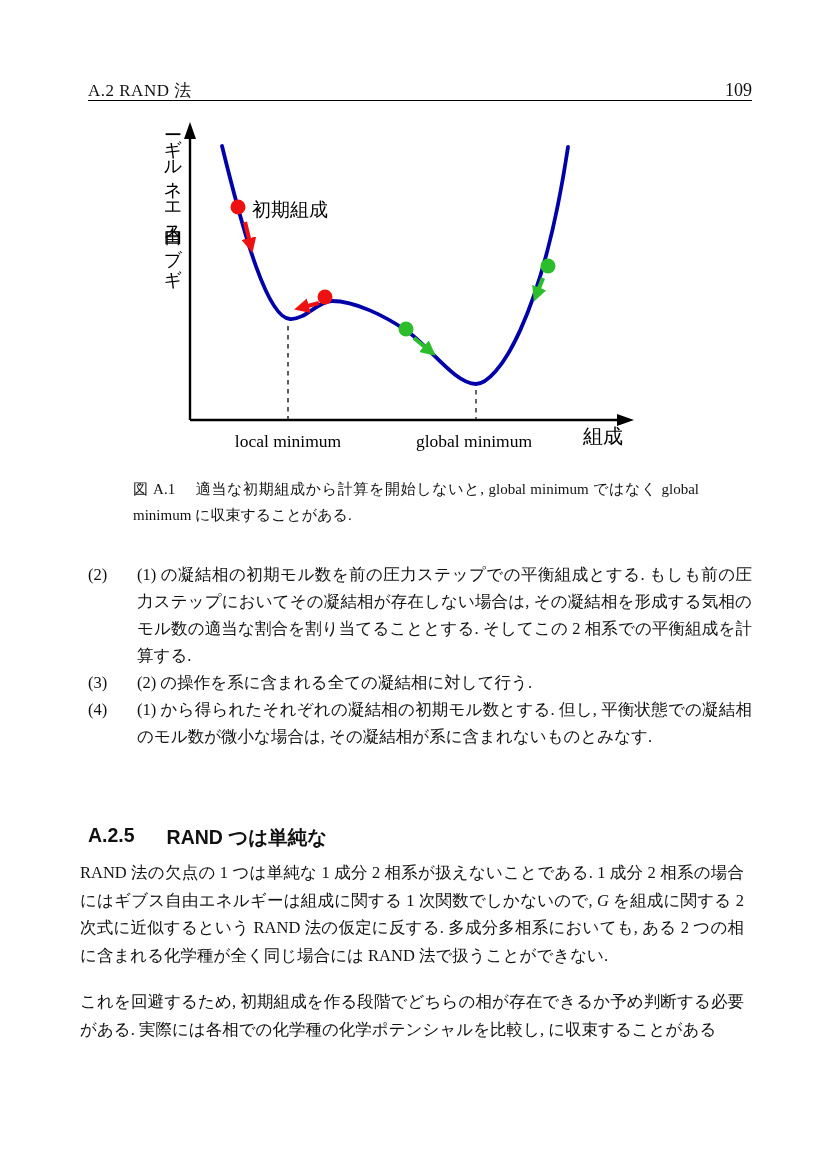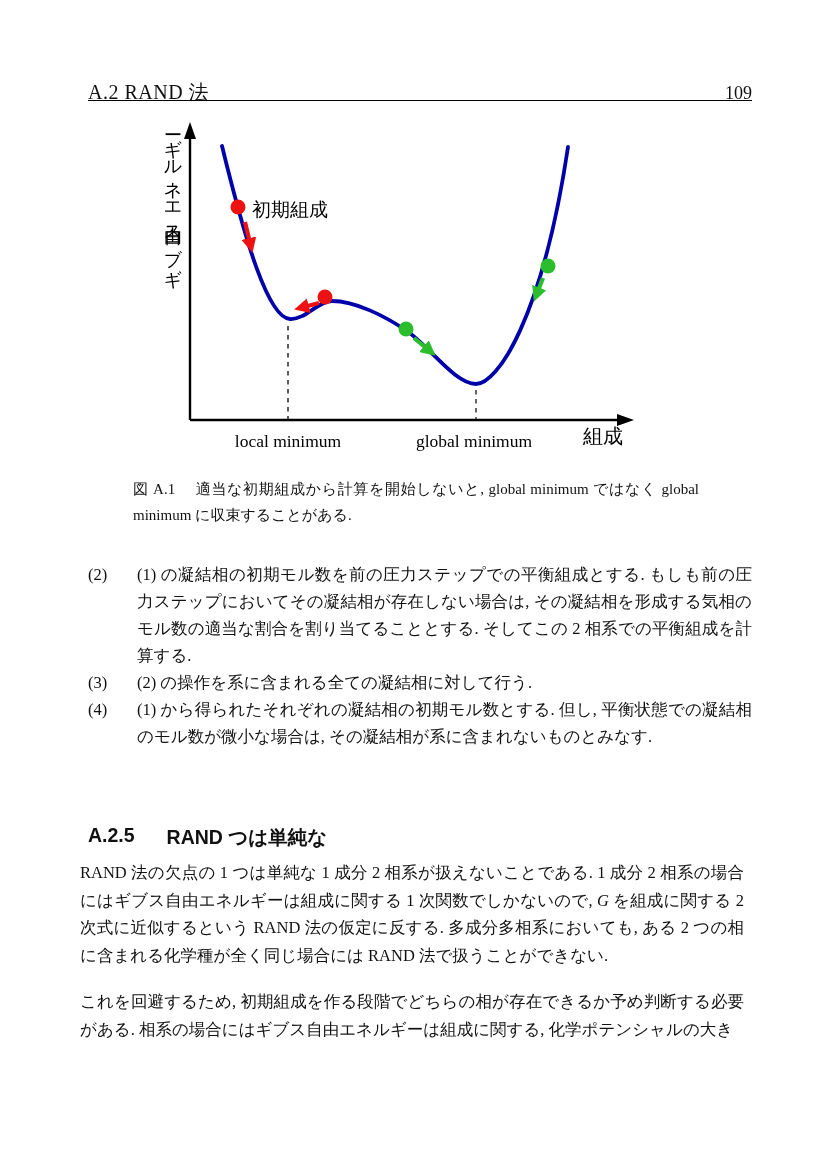--- a/index.html
+++ b/index.html
@@ -4,21 +4,21 @@
 <style>
   html,body { margin:0; padding:0; background:#9a9a9a; }
   .page {
     position:relative; width:826px; height:1169px; margin:0 auto;
     background:#ffffff; color:#111;
     font-family:"Liberation Serif","DejaVu Serif",serif;
     overflow:hidden;
   }
   
   .runhead { position:absolute; left:88px; top:79px; width:664px; display:flex; justify-content:space-between; align-items:baseline; }
-  .runhead .sec { font-size:20px; letter-spacing:0.5px; }
+  .runhead .sec { font-size:17px; letter-spacing:0.5px; }
   .runhead .pno { font-size:18px; font-weight:normal; }
   .runrule { position:absolute; left:88px; top:100px; width:664px; border-top:1.6px solid #000; }
 
   
   .figwrap { position:absolute; left:0; top:0; }
   .ylabel {
     position:absolute; left:161px; top:125px; height:200px;
     writing-mode:vertical-rl; text-orientation:mixed;
     font-family:"Liberation Sans","DejaVu Sans",sans-serif;
     font-size:18px; letter-spacing:1px; color:#000;
@@ -122,15 +122,15 @@
     </div>
   </div>
 
   <div class="heading">
     <span class="hnum">A.2.5</span>
     <span>RAND つは単純な</span>
   </div>
 
   <div class="para p1"><span>RAND 法の欠点の 1 つは単純な 1 成分 2 相系が扱えないことである. 1 成分 2 相系の場合にはギブス自由エネルギーは組成に関する 1 次関数でしかないので, </span><span class="mathvar">G</span><span> を組成に関する 2 次式に近似するという RAND 法の仮定に反する. 多成分多相系においても, ある 2 つの相に含まれる化学種が全く同じ場合には RAND 法で扱うことができない.</span></div>
 
-  <div class="para p2">これを回避するため, 初期組成を作る段階でどちらの相が存在できるか予め判断する必要がある. 相系の場合にはギブス自由エネルギーは組成に関する, 化学ポテンシャルの大き</div>
+  <div class="para p2">これを回避するため, 初期組成を作る段階でどちらの相が存在できるか予め判断する必要がある. 実際には各相での化学種の化学ポテンシャルを比較し, に収束することがある</div>
 
 </div>
 
 </body></html>

